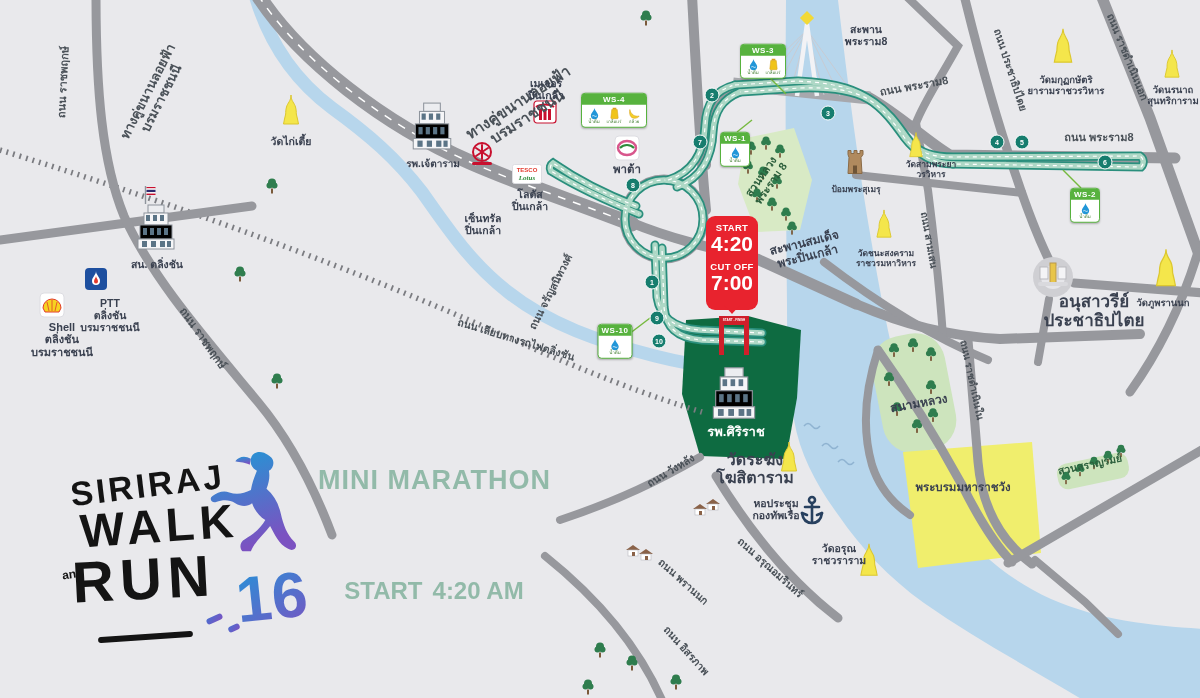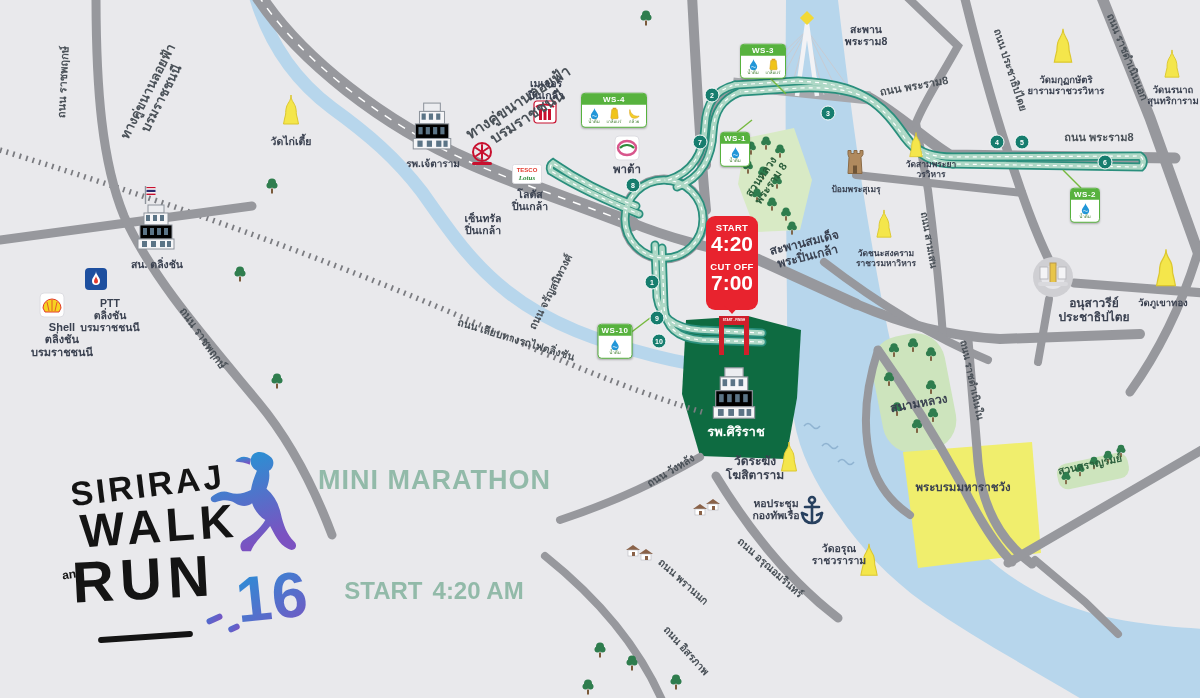--- a/index.html
+++ b/index.html
@@ -312,40 +312,40 @@
         <div>วรวิหาร</div>
       </div>
       <div class="map-label" style="left: 886px; top: 259px; font-size: 8.5px; transform: translate(-50%, -50%) rotate(0deg);">
         <div>วัดชนะสงคราม</div>
         <div>ราชวรมหาวิหาร</div>
       </div>
       <div class="map-label" style="left: 806px; top: 250px; font-size: 12px; transform: translate(-50%, -50%) rotate(-14deg);">
         <div>สะพานสมเด็จ</div>
         <div>พระปิ่นเกล้า</div>
       </div>
-      <div class="map-label" style="left: 1094px; top: 311px; font-size: 12px; transform: translate(-50%, -50%) rotate(0deg);">
+      <div class="map-label" style="left: 1094px; top: 311px; font-size: 17px; transform: translate(-50%, -50%) rotate(0deg);">
         <div>อนุสาวรีย์</div>
         <div>ประชาธิปไตย</div>
       </div>
       <div class="map-label" style="left: 1163px; top: 303px; font-size: 9.5px; transform: translate(-50%, -50%) rotate(0deg);">
-        <div>วัดภูเขาทอง</div>
+        <div>วัดภูพรานนก</div>
       </div>
       <div class="map-label" style="left: 919px; top: 404px; font-size: 12px; transform: translate(-50%, -50%) rotate(-10deg);">
         <div>สนามหลวง</div>
       </div>
       <div class="map-label" style="left: 963px; top: 487px; font-size: 11.5px; transform: translate(-50%, -50%) rotate(0deg);">
         <div>พระบรมมหาราชวัง</div>
       </div>
       <div class="map-label" style="left: 1090px; top: 465px; font-size: 10.5px; color: rgb(44, 95, 60); transform: translate(-50%, -50%) rotate(-12deg);">
         <div>สวนสราญรมย์</div>
       </div>
       <div class="map-label" style="left: 736px; top: 432px; font-size: 13px; color: rgb(255, 255, 255); transform: translate(-50%, -50%) rotate(0deg);">
         <div>รพ.ศิริราช</div>
       </div>
-      <div class="map-label" style="left: 755px; top: 469px; font-size: 12px; transform: translate(-50%, -50%) rotate(0deg);">
+      <div class="map-label" style="left: 755px; top: 469px; font-size: 16px; transform: translate(-50%, -50%) rotate(0deg);">
         <div>วัดระฆัง</div>
         <div>โฆสิตาราม</div>
       </div>
       <div class="map-label" style="left: 776px; top: 510px; font-size: 10.5px; transform: translate(-50%, -50%) rotate(0deg);">
         <div>หอประชุม</div>
         <div>กองทัพเรือ</div>
       </div>
       <div class="map-label" style="left: 839px; top: 555px; font-size: 10.5px; transform: translate(-50%, -50%) rotate(0deg);">
         <div>วัดอรุณ</div>
         <div>ราชวราราม</div>

